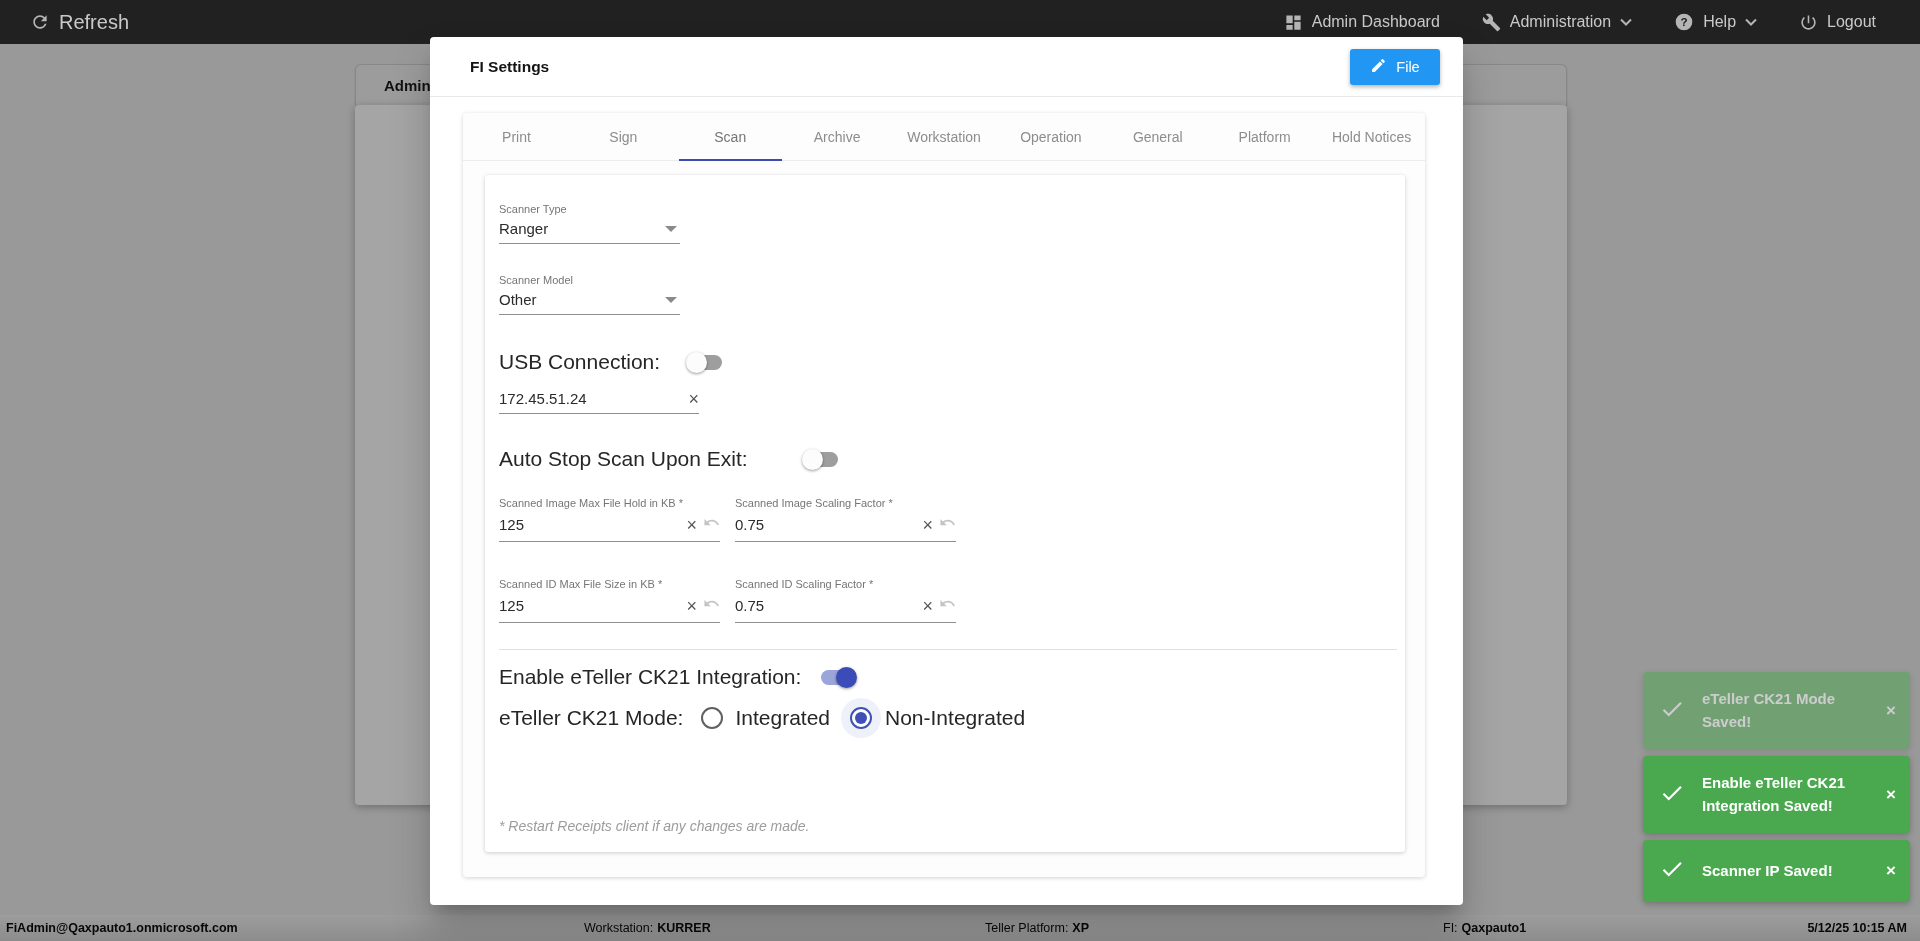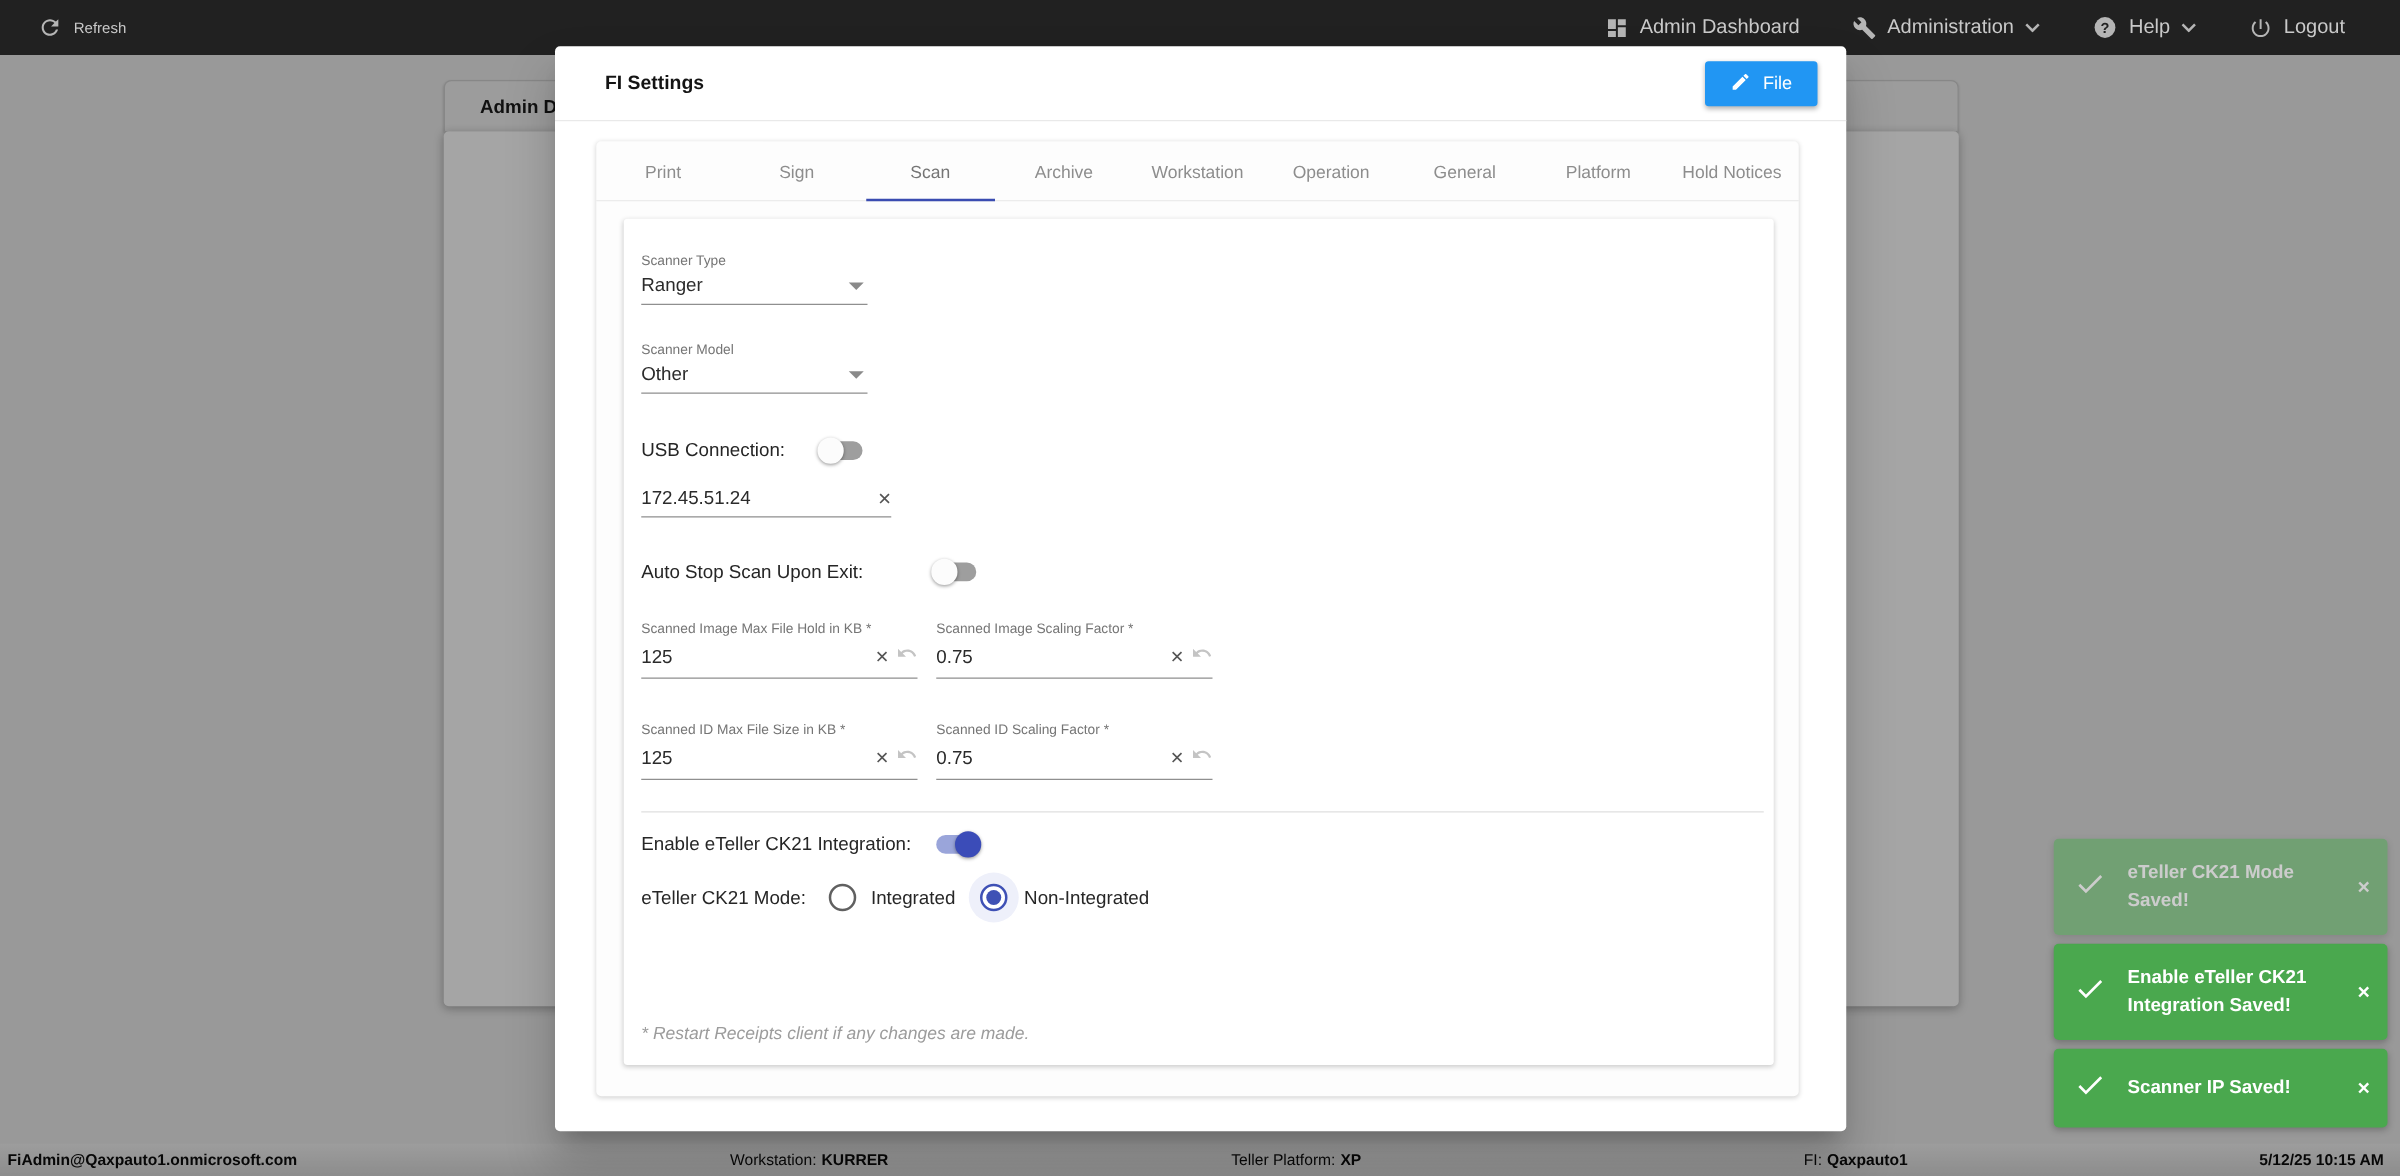--- a/index.html
+++ b/index.html
@@ -7,21 +7,21 @@
   body {
     width:1920px; height:941px; position:relative; overflow:hidden;
     background:#ececec; font-family:"Liberation Sans", sans-serif;
   }
 
   
   .nav {
     position:absolute; top:0; left:0; right:0; height:44px;
     background:#212121; color:#c9c9c9; display:flex; align-items:center; z-index:3;
   }
-  .nav-left { margin-left:30px; display:flex; align-items:center; gap:10px; font-size:12px; }
+  .nav-left { margin-left:30px; display:flex; align-items:center; gap:10px; font-size:20px; }
   .nav-right { margin-left:auto; margin-right:44px; display:flex; align-items:center; gap:42px; font-size:16px; }
   .nav-item { display:flex; align-items:center; gap:9px; cursor:pointer; white-space:nowrap; }
   .nav svg { display:block; }
 
   
   .bg-strip {
     position:absolute; left:355px; top:64px; width:1212px; height:41px;
     background:#f1f1f1; border:1px solid #cfcfcf; border-bottom:none;
     border-radius:6px 6px 0 0; display:flex; align-items:center; z-index:1;
     box-shadow:0 1px 2px rgba(0,0,0,.15);
@@ -40,21 +40,21 @@
   .sb-item { position:absolute; top:50%; transform:translateY(-50%); white-space:nowrap; }
   .sb-label { font-weight:normal; margin-right:4px; }
   .sb-val, .sb-bold { font-weight:bold; }
   .sb1 { left:6px; } .sb2 { left:584px; } .sb3 { left:985px; } .sb4 { left:1443px; } .sb5 { right:13px; }
 
   
   .overlay { position:absolute; left:0; top:44px; right:0; bottom:0; background:rgba(18,18,18,.38); z-index:2; }
 
   
   .modal {
-    position:absolute; left:444px; top:37px; width:1033px; height:868px;
+    position:absolute; left:430px; top:37px; width:1033px; height:868px;
     background:#fff; border-radius:4px; z-index:4;
     box-shadow:0 11px 15px -7px rgba(0,0,0,.2), 0 24px 38px 3px rgba(0,0,0,.18);
   }
   .modal-header { position:relative; height:60px; border-bottom:1px solid #e9e9e9; }
   .modal-title { position:absolute; left:40px; top:50%; transform:translateY(-50%); font-size:15.5px; font-weight:bold; color:#141414; }
   .edit-btn {
     position:absolute; right:23px; top:12px; width:90px; height:36px;
     background:#2196f3; color:#fff; border:none; border-radius:3px;
     display:flex; align-items:center; justify-content:center; gap:9px;
     font-size:14.5px; font-family:inherit; box-shadow:0 2px 4px rgba(0,0,0,.3); cursor:pointer;
@@ -79,21 +79,21 @@
 
   .field { position:absolute; }
   .f-label { font-size:11px; color:#757575; margin-bottom:5px; }
   .f-row { display:flex; align-items:center; border-bottom:1px solid #8f8f8f; padding-bottom:6px; gap:6px; }
   .f-val { flex:1; font-size:15px; color:#2b2b2b; border:none; outline:none; padding:0; min-width:0;
            font-family:inherit; background:transparent; }
   .sel-arrow { width:0; height:0; border-left:6px solid transparent; border-right:6px solid transparent; border-top:6px solid #8a8a8a; margin-right:3px; }
   .icon-x { color:#555; font-size:18px; line-height:14px; cursor:pointer; }
 
   .row { position:absolute; left:14px; display:flex; align-items:center; }
-  .text-label { font-size:15px; color:#262626; white-space:nowrap; }
+  .text-label { font-size:21px; color:#262626; white-space:nowrap; }
 
   
   .toggle { position:relative; width:38px; height:21px; display:inline-block; cursor:pointer; flex:none; }
   .toggle .track { position:absolute; left:2px; top:3px; width:34px; height:15px; border-radius:8px; background:#9e9e9e; }
   .toggle .thumb { position:absolute; top:0; left:0; width:21px; height:21px; border-radius:50%; background:#fcfcfc; box-shadow:0 1px 3px rgba(0,0,0,.4); }
   .toggle.on .track { background:#9aa5da; }
   .toggle.on .thumb { left:17px; background:#3b4cb8; }
 
   
   .radio { width:22px; height:22px; border:2px solid #606060; border-radius:50%; background:#fff; position:relative; flex:none; cursor:pointer; }

